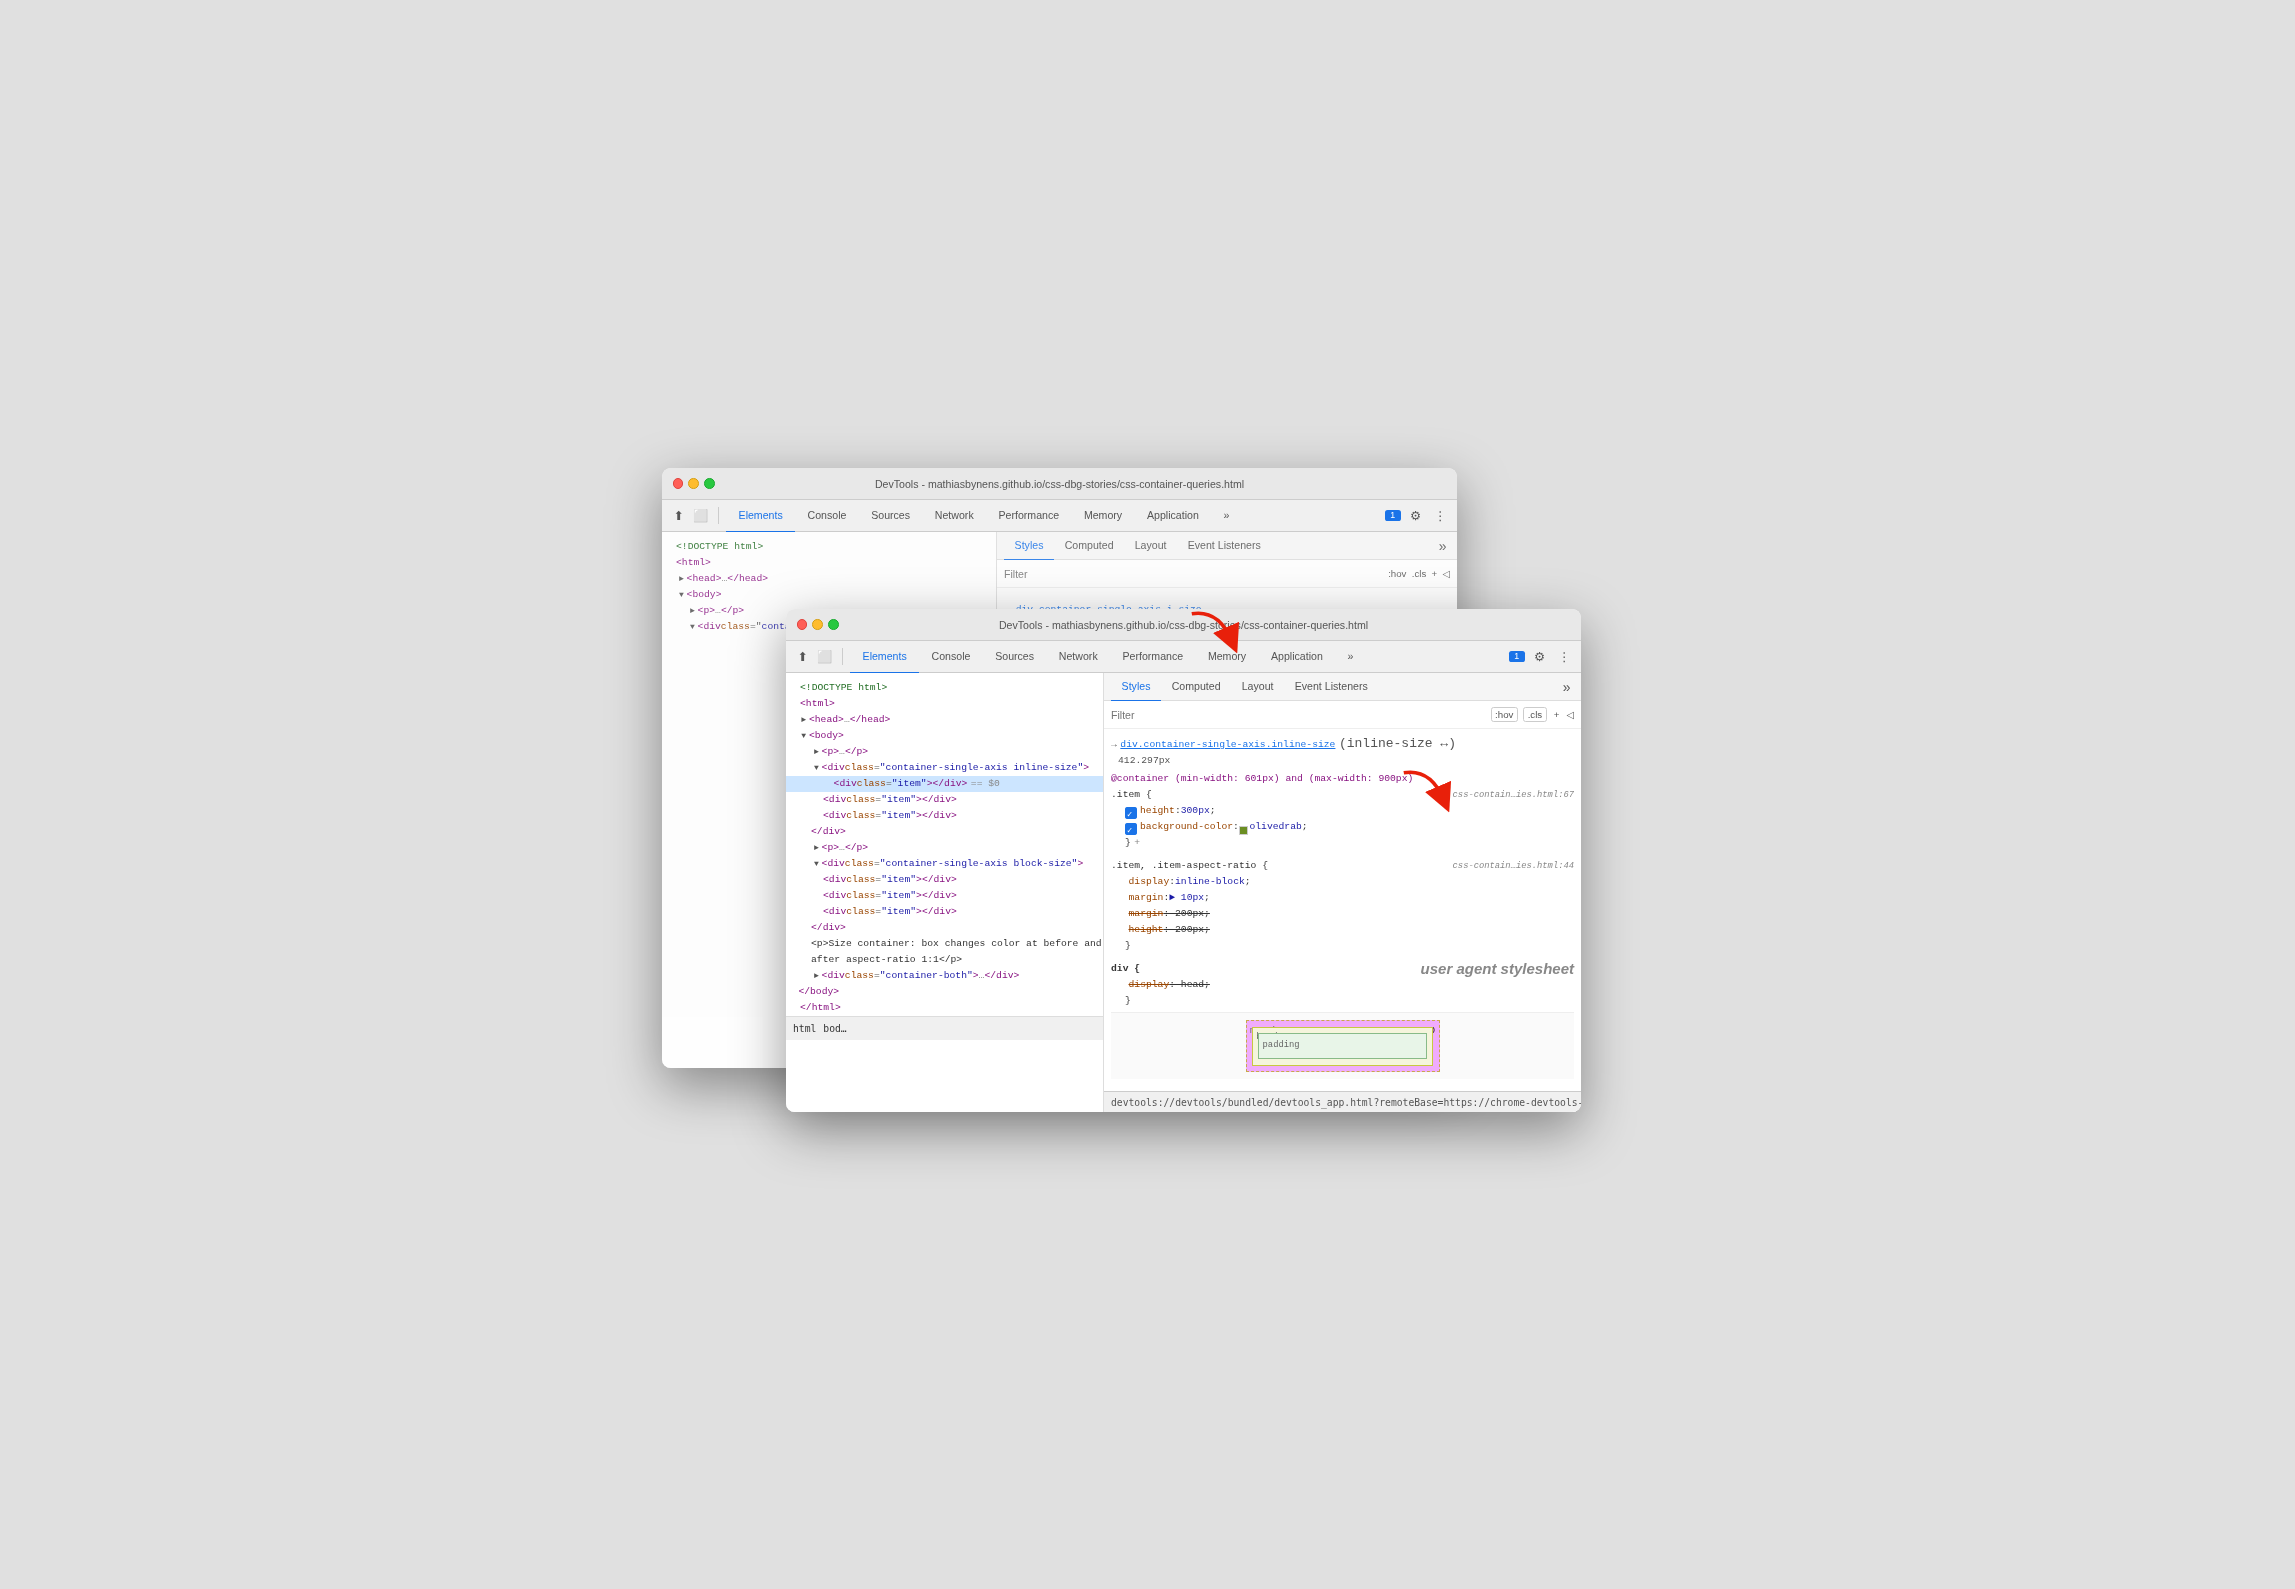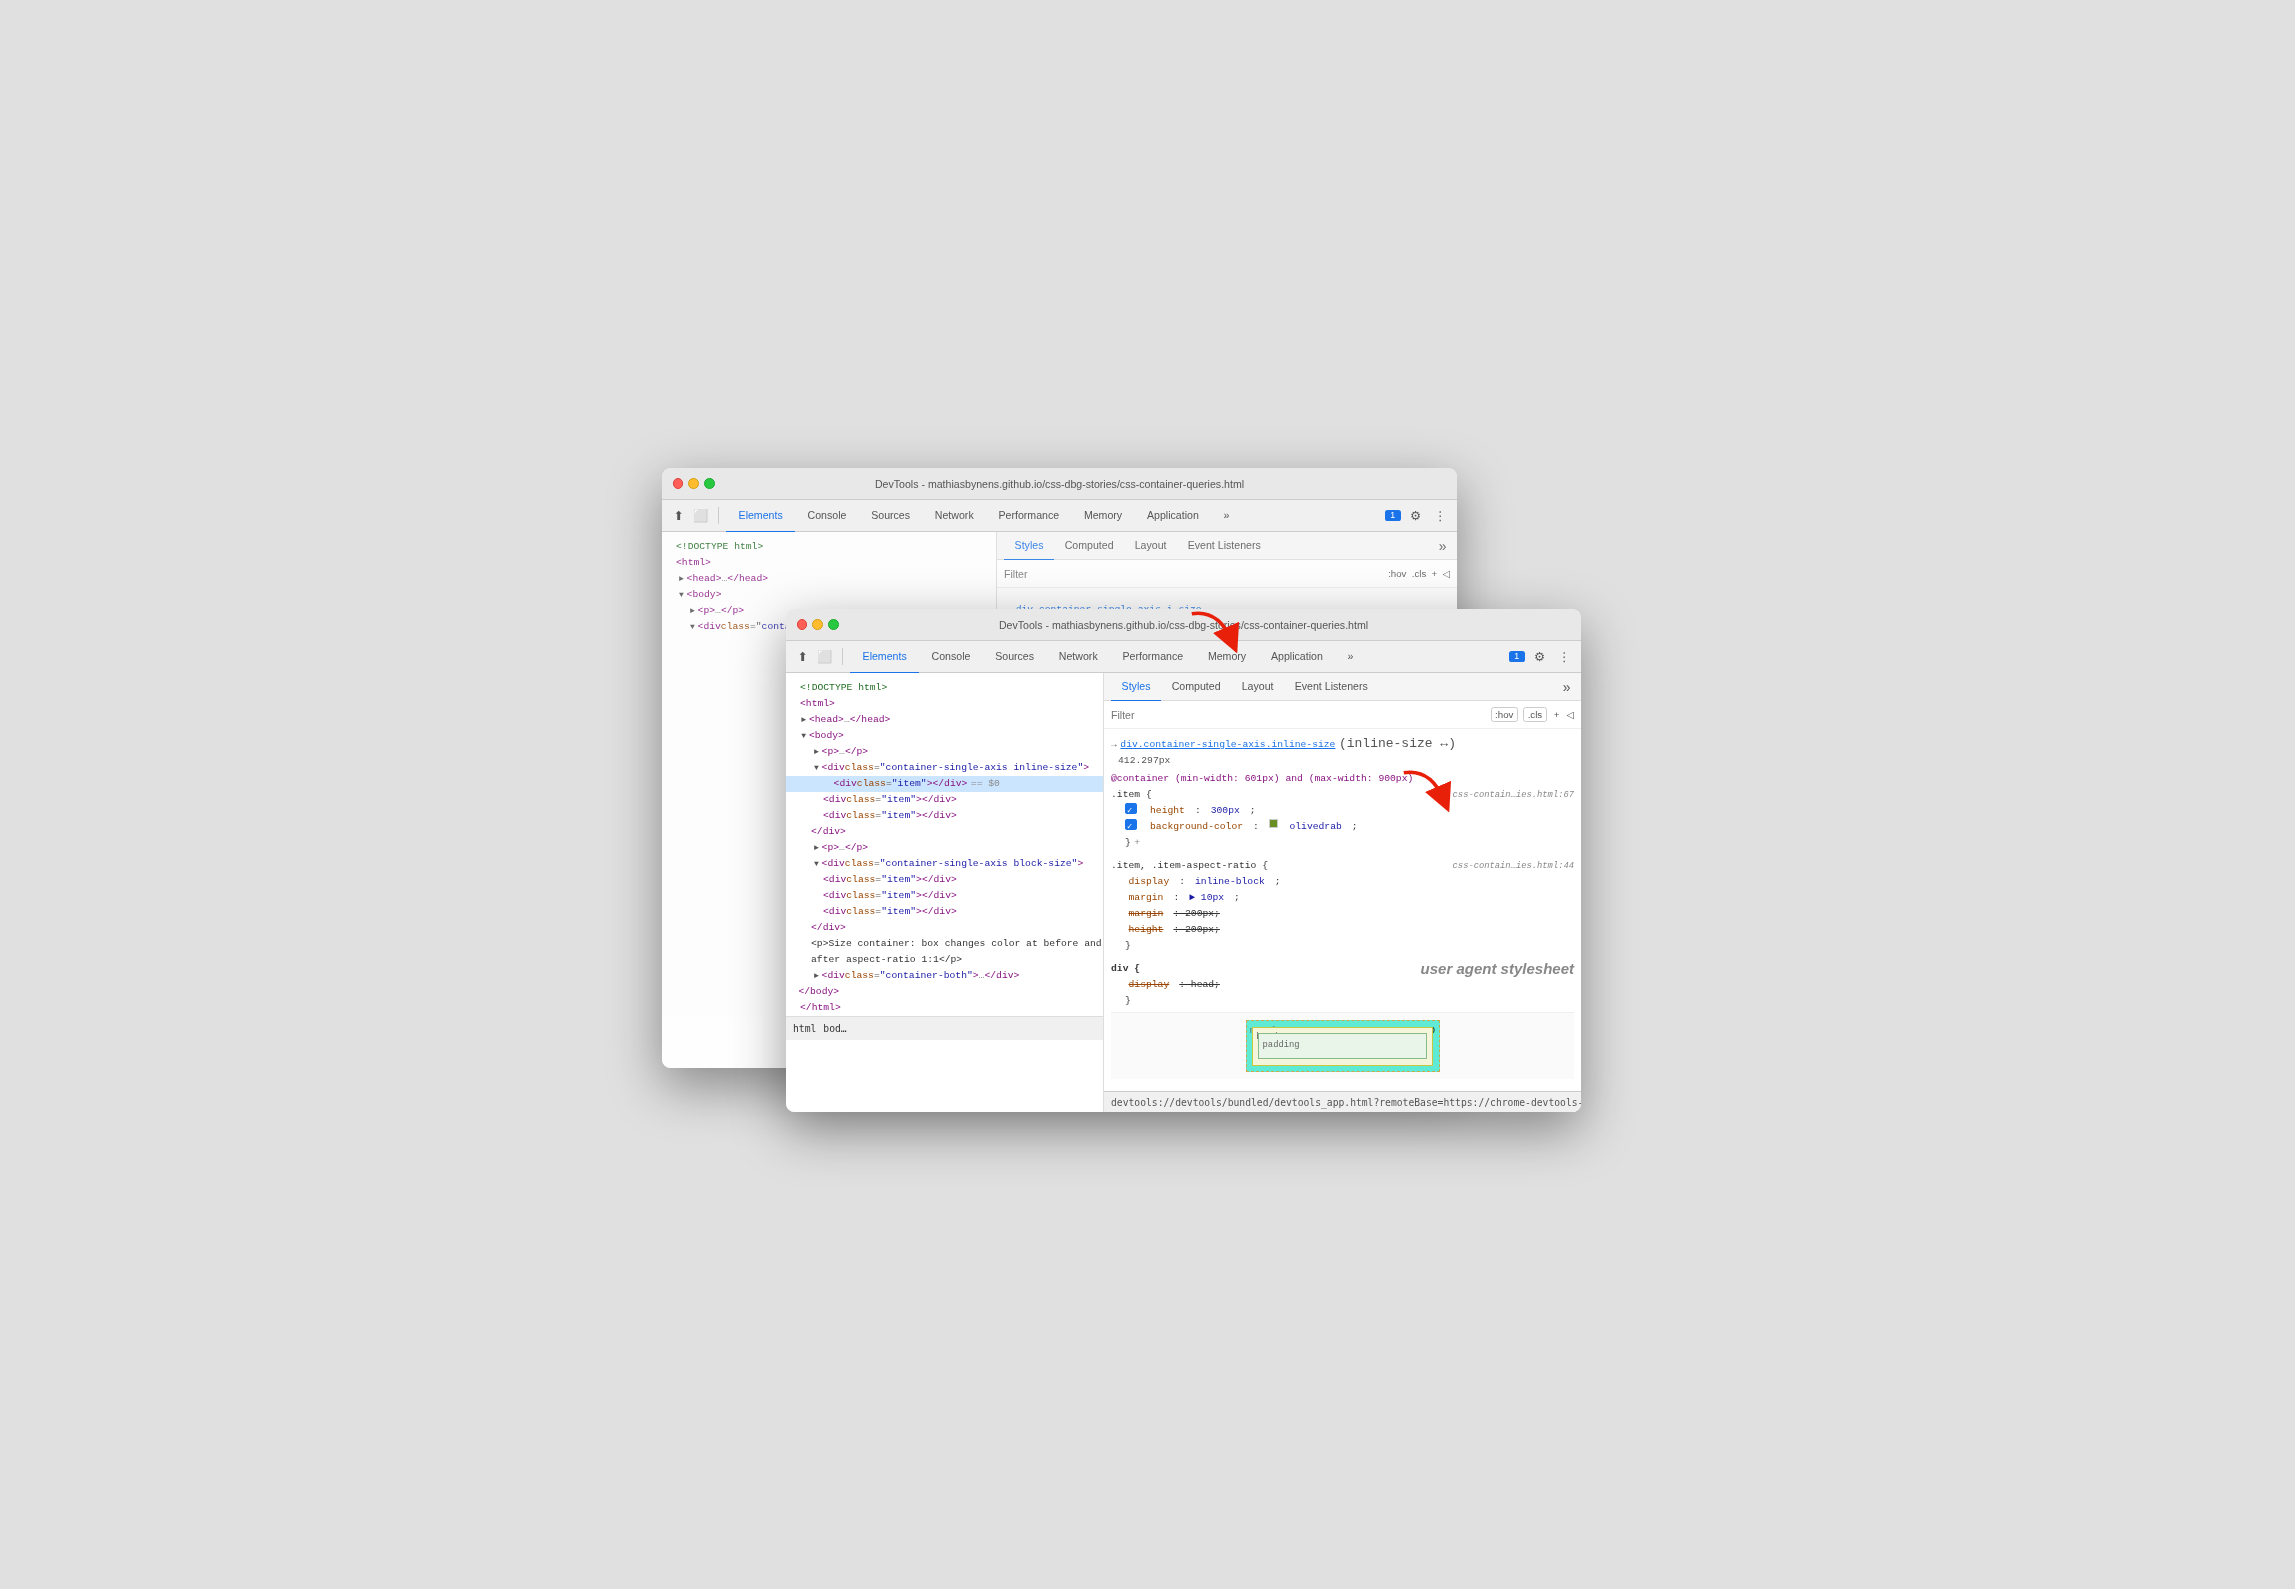--- a/index.html
+++ b/index.html
@@ -333,22 +333,21 @@
       color: white;
       font-size: 8.8px;
       position: absolute;
       left: 0.9px;
       top: -0.9px;
     }
 
     .css-prop-line {
       padding-left: 14px;
       display: flex;
-      align-items: flex-start;
-      gap: 10px;
+      align-items: flex-end;
     }
 
     .color-swatch {
       display: inline-block;
       width: 8.8px;
       height: 8.8px;
       border: 0.9px solid #ccc;
       vertical-align: middle;
       margin-right: 1.8px;
     }
@@ -363,21 +362,21 @@
     
     .box-model-section {
       border-top: 0.9px solid #eee;
       padding: 7px;
       background: #fafafa;
     }
 
     .box-model-container {
       border: 1.8px dashed #c8a84b;
       padding: 5.3px;
-      background: #5eead4;
+      background: #f0abfc;
       position: relative;
       max-width: 194px;
       margin: 0 auto;
     }
 
     .box-model-inner {
       border: 1.8px solid #c8c840;
       background: #f5f5dc;
       padding: 5.3px;
       position: relative;

